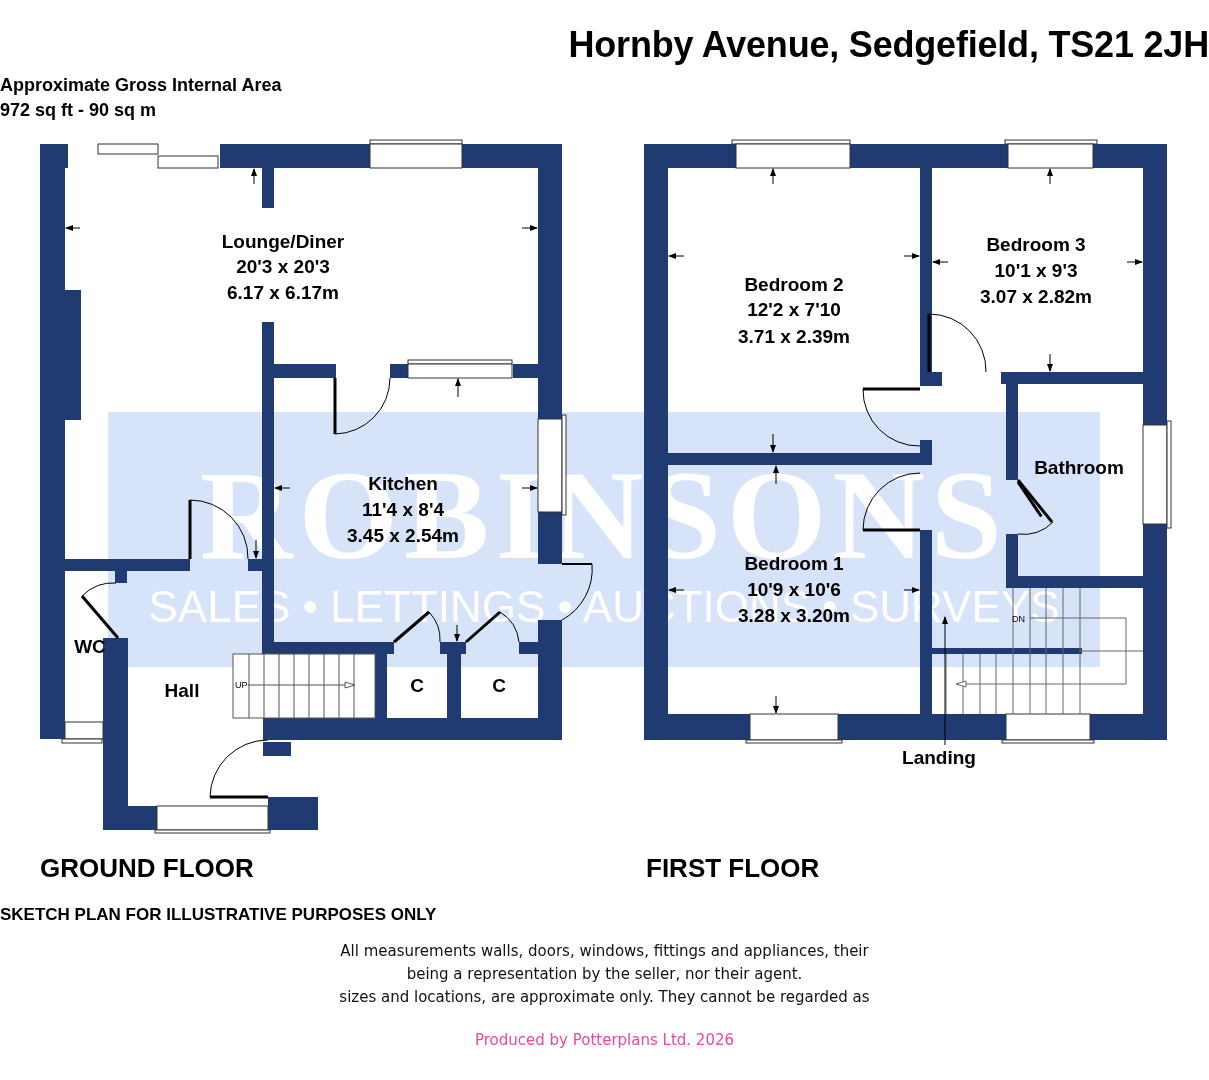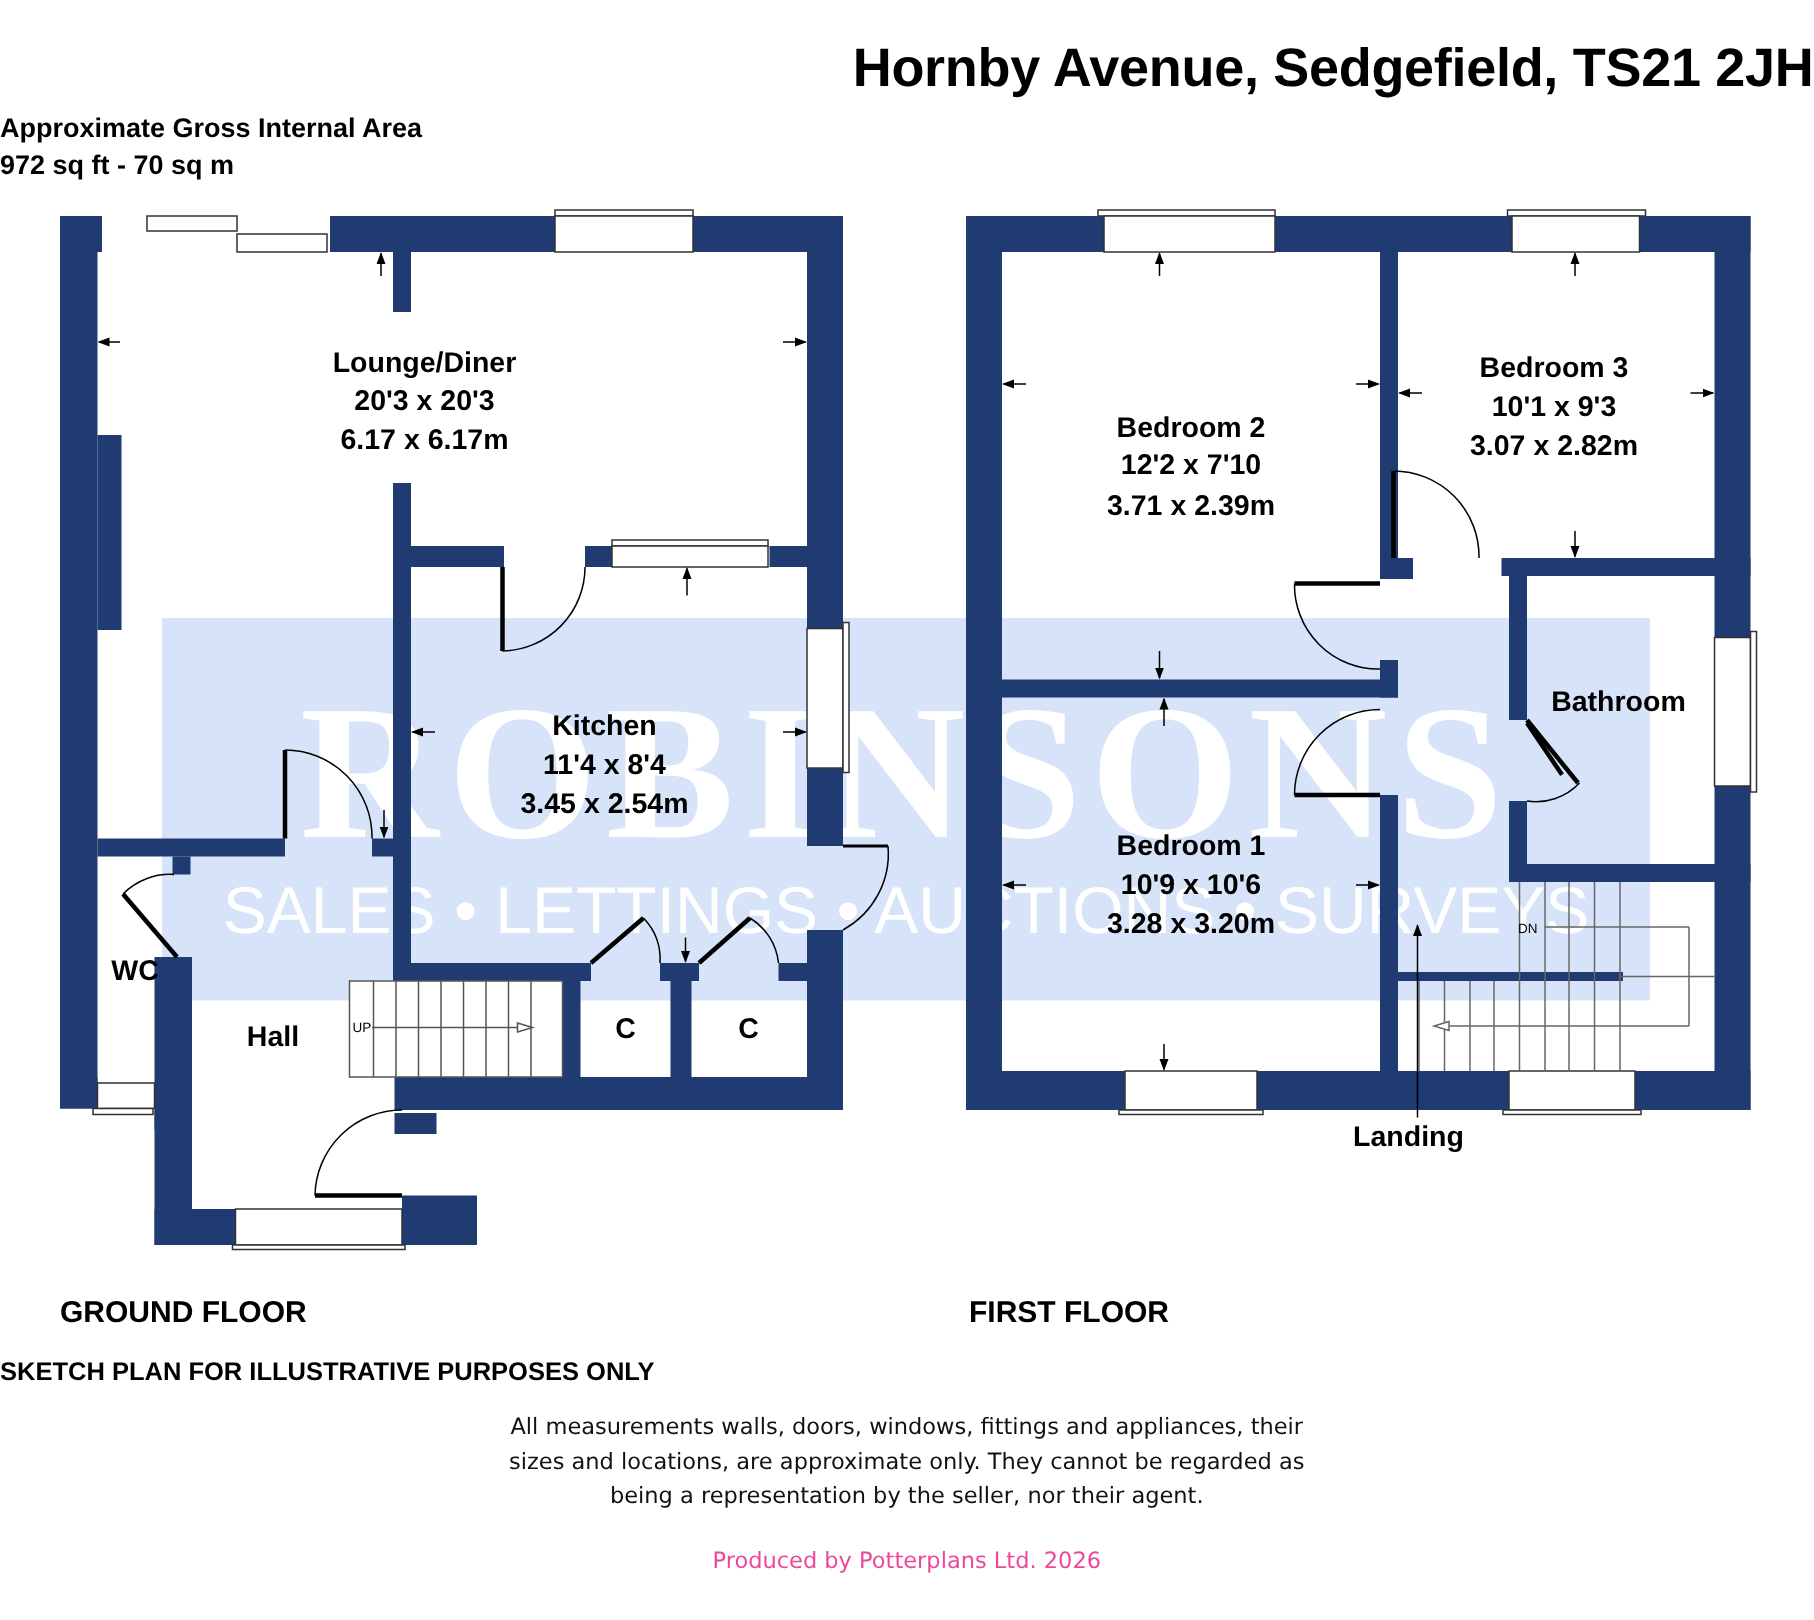--- a/index.html
+++ b/index.html
@@ -2,34 +2,34 @@
 <html><head>
   <meta charset="utf-8">
   <style>
     html, body { margin:0; padding:0; background:#ffffff; }
     body { width:1209px; height:1080px; position:relative; overflow:hidden; font-family:"Liberation Sans", sans-serif; }
     .title { position:absolute; left:0; width:1209px; top:24px; text-align:right; font-size:36px; font-weight:bold; color:#000; letter-spacing:-0.2px; }
     .subtitle { position:absolute; left:0; width:1209px; text-align:left; font-size:18px; font-weight:bold; color:#000; }
     .sub1 { top:75px; }
     .sub2 { top:100px; }
     svg.plan { position:absolute; left:0; top:0; }
-    .floor-label { position:absolute; font-size:20px; font-weight:bold; color:#000; top:853px;margin-top:11px; }
+    .floor-label { position:absolute; font-size:26px; font-weight:bold; color:#000; top:853px; }
     .gf { left:40px; }
     .ff { left:646px; }
     .disclaimer-head { position:absolute; left:0; width:1209px; top:905px; text-align:left; font-size:17px; font-weight:bold; color:#000; }
     .disclaimer { position:absolute; left:300px; width:609px; top:940px; text-align:center; font-size:17px; line-height:23px; color:#111; font-family:"DejaVu Sans", sans-serif; font-size:15px; }
     .credit { position:absolute; left:0; width:1209px; top:1031px; text-align:center; font-family:"DejaVu Sans", sans-serif; font-size:15px; color:#ec4899; }
     .room-text { font-family:"Liberation Sans", sans-serif; font-weight:bold; fill:#000; }
   </style>
 </head>
 <body>
 
 <div class="title">Hornby Avenue, Sedgefield, TS21 2JH</div>
 <div class="subtitle sub1">Approximate Gross Internal Area</div>
-<div class="subtitle sub2">972 sq ft - 70 sq m</div>
+<div class="subtitle sub2">972 sq ft - 90 sq m</div>
 
 <svg class="plan" width="1209" height="1080" viewBox="0 0 1209 1080" xmlns="http://www.w3.org/2000/svg">
   <defs>
     <marker id="ah" markerWidth="8" markerHeight="8" refX="7" refY="4" orient="auto" markerUnits="userSpaceOnUse">
       <path d="M0,1 L8,4 L0,7 Z" fill="#000"></path>
     </marker>
   </defs>
 
   <g>
     <rect x="108" y="412" width="992" height="255" fill="#d6e3f8"></rect>
@@ -266,16 +266,16 @@
   </g>
   <text class="room-text" x="939" y="764" text-anchor="middle" font-size="19">Landing</text>
 </svg>
 
 <div class="floor-label gf">GROUND FLOOR</div>
 <div class="floor-label ff">FIRST FLOOR</div>
 
 <div class="disclaimer-head">SKETCH PLAN FOR ILLUSTRATIVE PURPOSES ONLY</div>
 <div class="disclaimer">
   <div>All measurements walls, doors, windows, fittings and appliances, their</div>
+  <div>being a representation by the seller, nor their agent.</div>
   <div>sizes and locations, are approximate only. They cannot be regarded as</div>
-  <div>being a representation by the seller, nor their agent.</div>
 </div>
 <div class="credit">Produced by Potterplans Ltd. 2026</div>
 
 </body></html>

